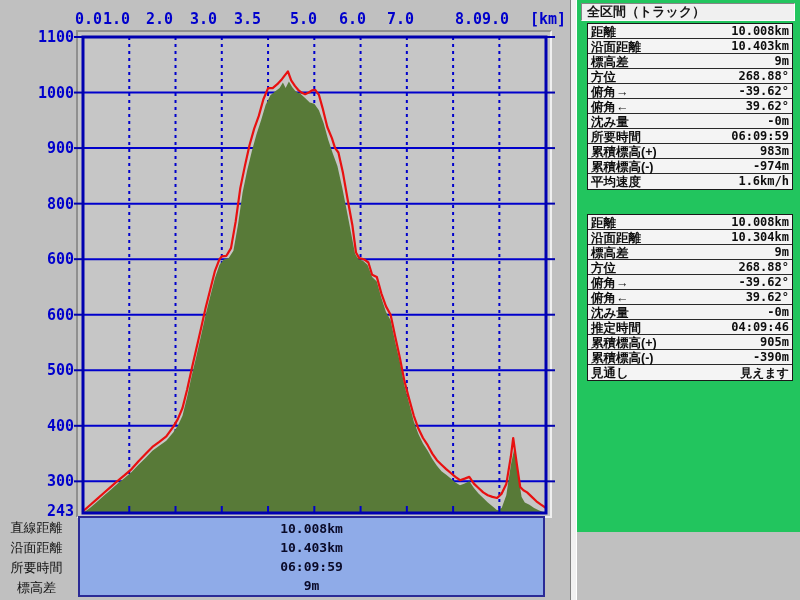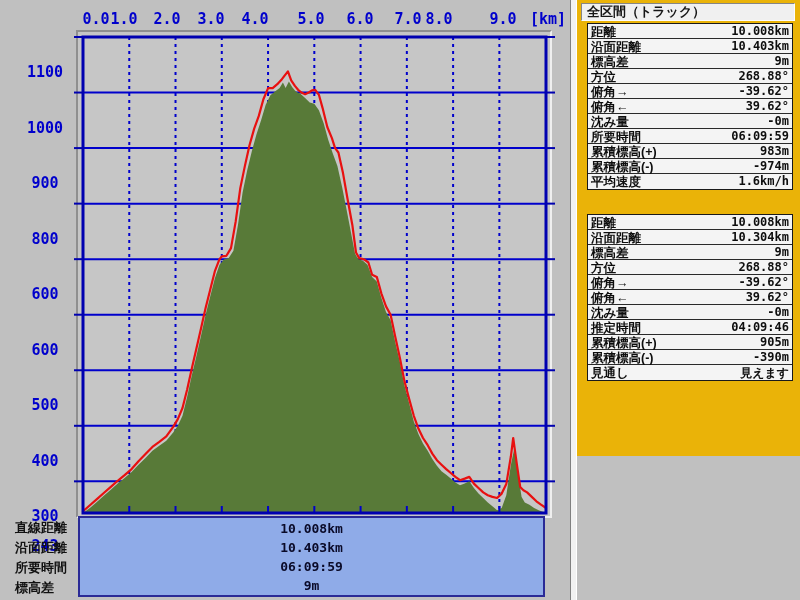--- a/index.html
+++ b/index.html
@@ -3,44 +3,44 @@
 <meta charset="utf-8">
 <style>
   html,body{margin:0;padding:0;width:800px;height:600px;overflow:hidden;
     background:#c0c0c0;font-family:"Liberation Sans",sans-serif;}
   #app{position:relative;width:800px;height:600px;}
 
   
   .xt{position:absolute;top:11px;height:17px;width:42px;line-height:17px;
 ICONS      text-align:center;}
   .xt,.xunit,.yt{color:#0000cc;font-weight:bold;font-size:15px;
-      font-family:"DejaVu Sans Mono",monospace;white-space:nowrap;text-align:center;}
+      font-family:"DejaVu Sans Mono",monospace;white-space:nowrap;}
   .xunit{position:absolute;top:11px;left:523px;width:50px;height:17px;
       line-height:17px;text-align:center;}
-  .yt{position:absolute;left:9px;width:72px;height:16px;line-height:16px;
-      text-align:center;margin-top:35px;}
+  .yt{position:absolute;left:2px;width:72px;height:16px;line-height:16px;
+      text-align:right;}
   .frame3d{position:absolute;left:76px;top:30px;width:476px;height:488px;
       box-sizing:border-box;background:#c6c6c6;border:2px solid;
       border-color:#8f8f8f #efefef #efefef #8f8f8f;}
   #profile-svg{position:absolute;left:71px;top:33px;width:487px;height:484px;}
 
   
   .bl{position:absolute;left:0;width:73px;height:20px;line-height:20px;
-      text-align:left;font-weight:bold;font-size:13px;color:#111;padding-left:15px;}
+      text-align:center;font-weight:normal;font-size:13px;color:#111;}
   .bsum-box{position:absolute;left:78px;top:516px;width:467px;height:81px;
       box-sizing:border-box;background:#8fabe8;border:2px solid #2a2a96;
       padding-top:1px;}
   .bv{height:19px;line-height:19px;text-align:center;font-weight:bold;
       font-size:13px;color:#0a0a28;font-family:"DejaVu Sans Mono",monospace;}
 
   
   .splitter{position:absolute;left:570px;top:0;width:5px;height:600px;
       background:#f1f1f1;border-left:1px solid #808080;border-right:1px solid #ffffff;}
-  .right-panel{position:absolute;left:577px;top:0;width:223px;height:456px;
-      background:#eab308;}
+  .right-panel{position:absolute;left:577px;top:0;width:223px;height:532px;
+      background:#22c55e;}
   .phdr{position:absolute;left:4px;width:214px;height:18px;box-sizing:border-box;
       border:1px solid;border-color:#858585 #fdfdfd #fdfdfd #858585;
       background:#f0f0f0;font-weight:bold;font-size:13px;line-height:16px;
       padding-left:5px;color:#151515;white-space:nowrap;}
   .ptable{position:absolute;left:10px;width:206px;box-sizing:border-box;
       border:1px solid #1a1a1a;background:#f4f4f4;}
   .prow{height:15px;box-sizing:border-box;border-bottom:1px solid #2a2a2a;
       display:flex;justify-content:space-between;
       padding:0 3px;font-weight:bold;font-size:12.5px;color:#0e0e0e;
       white-space:nowrap;}
@@ -49,25 +49,25 @@
 </style>
 </head>
 <body>
 
 <div id="app">
 
   <span class="xt" style="left:75px">0.0</span>
   <span class="xt" style="left:103px">1.0</span>
   <span class="xt" style="left:146px">2.0</span>
   <span class="xt" style="left:190px">3.0</span>
-  <span class="xt" style="left:234px">4.0</span>
+  <span class="xt" style="left:234px">3.5</span>
   <span class="xt" style="left:290px">5.0</span>
   <span class="xt" style="left:339px">6.0</span>
   <span class="xt" style="left:387px">7.0</span>
-  <span class="xt" style="left:418px">8.0</span>
+  <span class="xt" style="left:455px">8.0</span>
   <span class="xt" style="left:482px">9.0</span>
   <span class="xunit">[km]</span>
 
   <span class="yt" style="top:29px">1100</span>
   <span class="yt" style="top:85px">1000</span>
   <span class="yt" style="top:140px">900</span>
   <span class="yt" style="top:196px">800</span>
   <span class="yt" style="top:251px">600</span>
   <span class="yt" style="top:307px">600</span>
   <span class="yt" style="top:362px">500</span>

